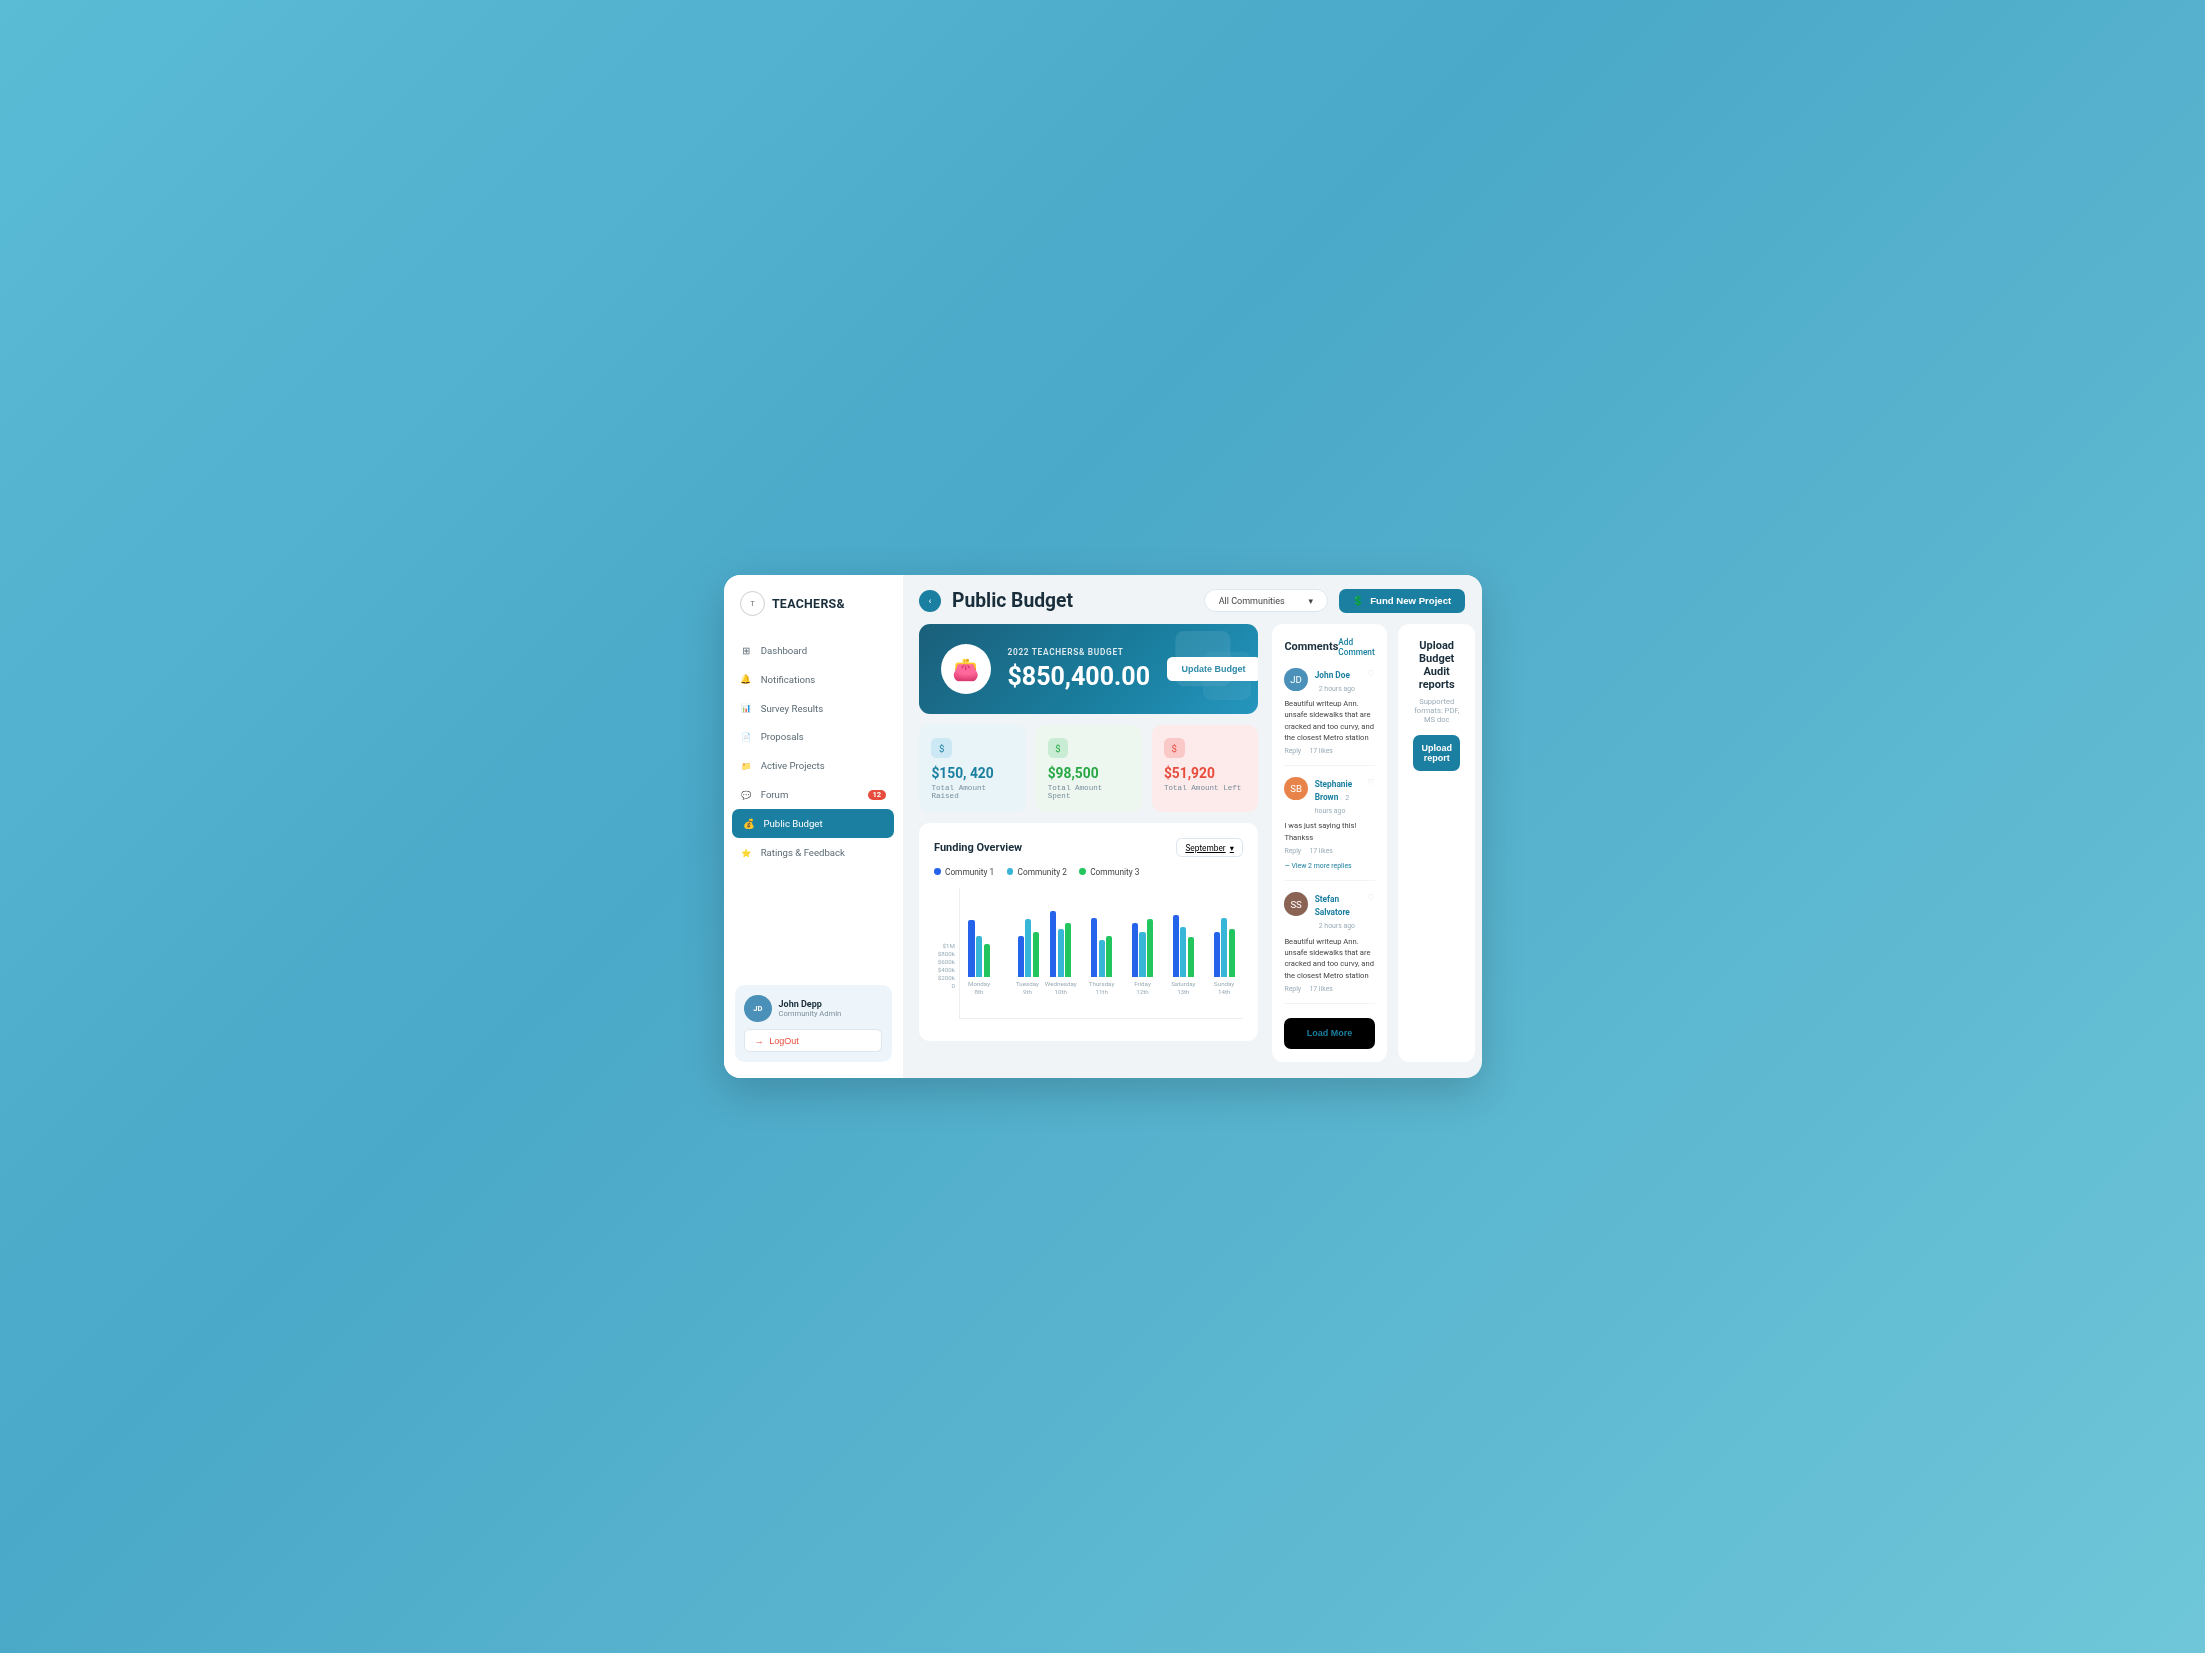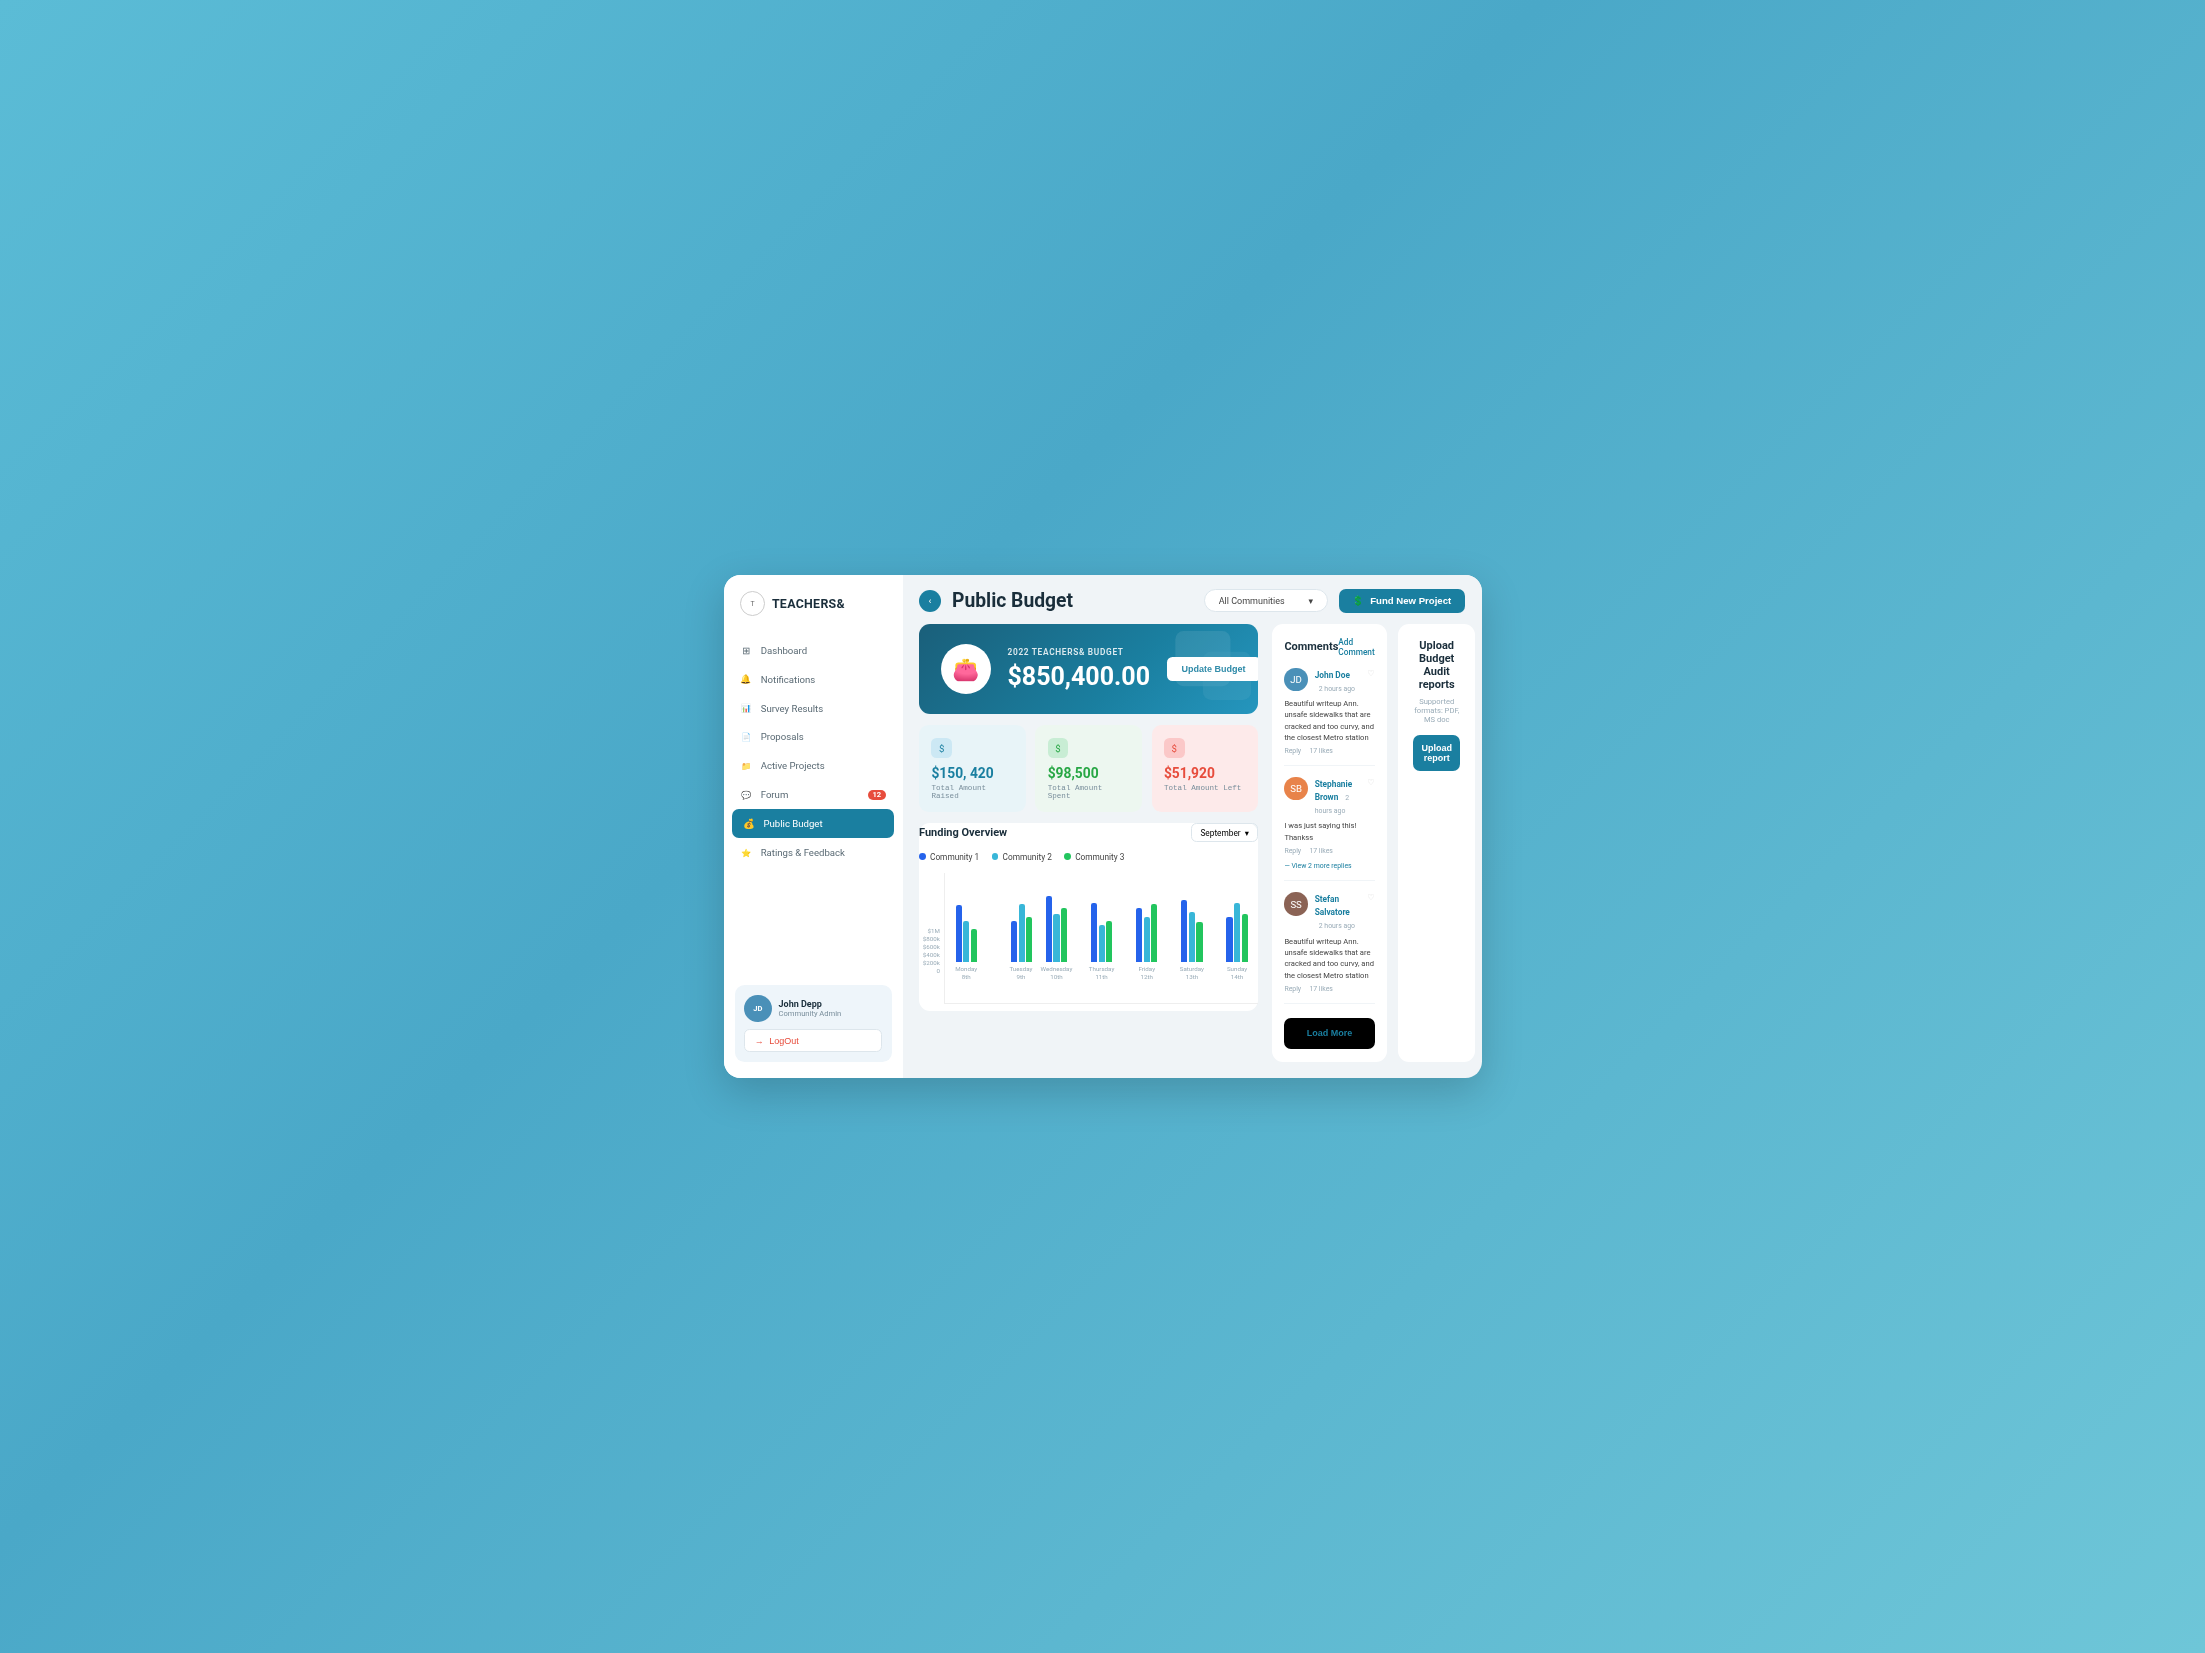--- a/index.html
+++ b/index.html
@@ -261,20 +261,21 @@
     .stat-value { font-size: 13.8px; font-weight: 700; margin-bottom: 2.8px; }
     .stat-value.blue { color: #1a7fa0; }
     .stat-value.green { color: #28a745; }
     .stat-value.pink { color: #e74c3c; }
     .stat-label { font-size: 7.6px; color: #7a8f9c; font-family: Liberation Mono, monospace; }
 
     
     .chart-card {
       background: #fff;
       border-radius: 11px;
+      padding: 15px;
     }
     .chart-header {
       display: flex;
       align-items: center;
       justify-content: space-between;
       margin-bottom: 9.6px;
     }
     .chart-title { font-size: 11px; font-weight: 700; color: #1a2e3b; }
     .chart-legend {
       display: flex;
@@ -294,20 +295,21 @@
     }
     .month-select {
       display: flex;
       align-items: center;
       gap: 4.1px;
       border: 0.7px solid #dde6ec;
       border-radius: 5.5px;
       padding: 3.4px 8.3px;
       font-size: 8.3px;
       cursor: pointer;
+      text-decoration: underline;
     }
     .chart-area {
       height: 138px;
       position: relative;
     }
 
     
     .right-col {
       width: 193px;
       display: flex;

